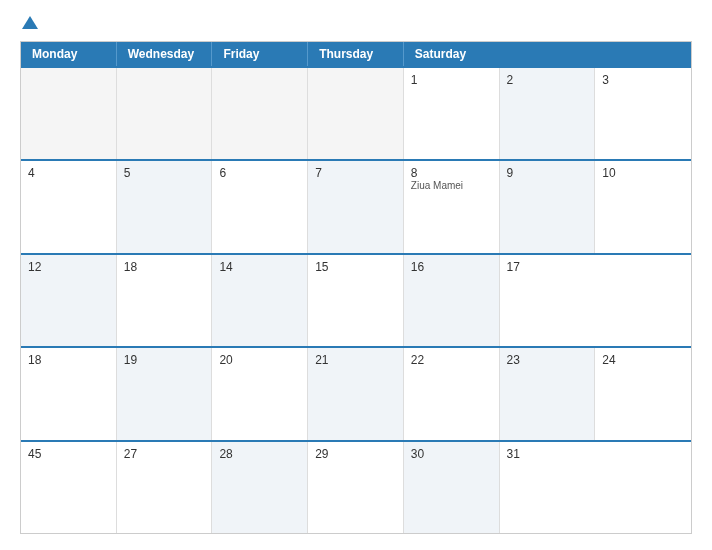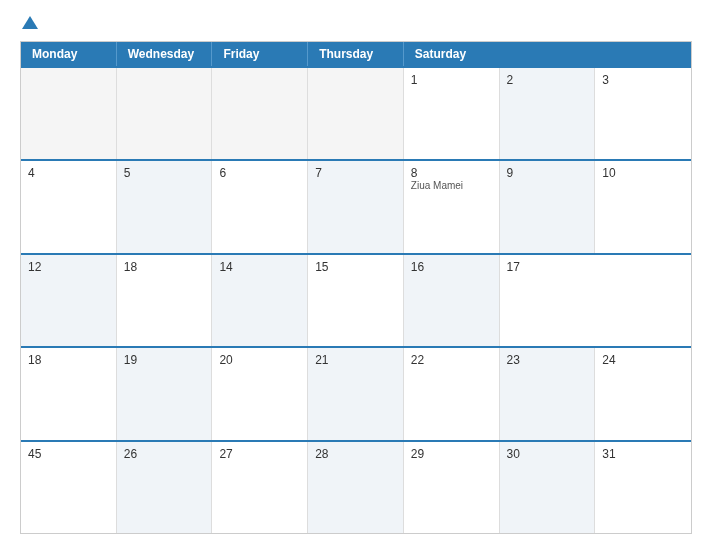--- a/index.html
+++ b/index.html
@@ -235,23 +235,20 @@
             <span class="day-number">23</span>
           </div>
           <div class="cal-cell">
             <span class="day-number">24</span>
           </div>
         </div>
         <div class="cal-week">
           <div class="cal-cell">
             <span class="day-number">45</span>
           </div>
-          <div class="cal-cell alt-bg">
-            <span class="day-number">26</span>
-          </div>
           <div class="cal-cell">
             <span class="day-number">27</span>
           </div>
           <div class="cal-cell alt-bg">
             <span class="day-number">28</span>
           </div>
           <div class="cal-cell">
             <span class="day-number">29</span>
           </div>
           <div class="cal-cell alt-bg">

